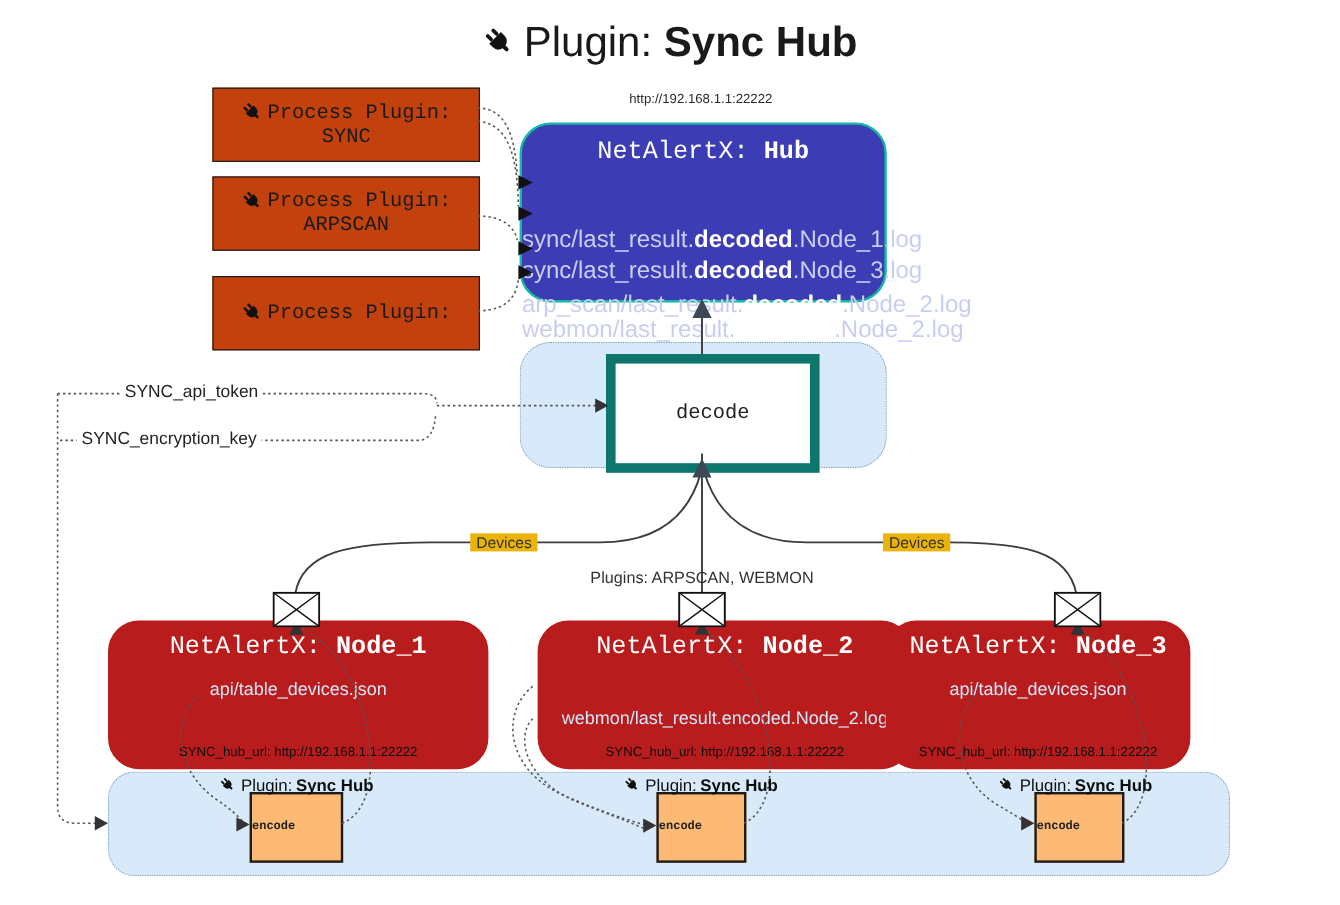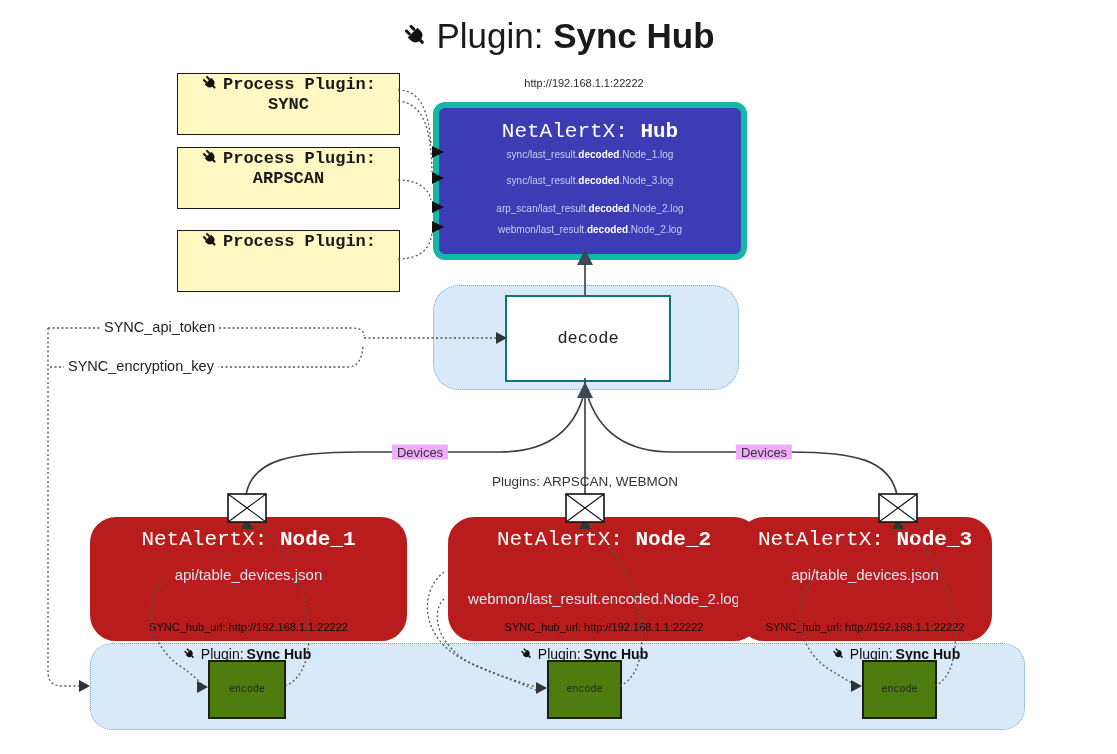--- a/index.html
+++ b/index.html
@@ -3,56 +3,56 @@
 <meta charset="utf-8">
 <style>
   html,body{margin:0;padding:0;background:#fff;}
   .canvas{position:relative;width:1117px;height:754px;background:#fff;overflow:hidden;
           font-family:"Liberation Sans",sans-serif;color:#1a1a1a;}
   .abs{position:absolute;}
   
   .title{top:16px;left:0;width:100%;text-align:center;font-size:35px;color:#1a1a1a;}
   .title .plug-svg{width:30px;height:30px;vertical-align:-4px;margin-right:4px;}
   
-  .pbox{left:177px;width:221px;height:60px;border:1.6px solid #1c1c1c;background:#fef9c3;
+  .pbox{left:177px;width:221px;height:60px;border:1.6px solid #1c1c1c;background:#c2410c;
         font-family:"Liberation Mono",monospace;font-size:17px;text-align:center;
-        display:flex;flex-direction:column;gap:1px;font-weight:bold;}
+        display:flex;flex-direction:column;justify-content:center;gap:1px;}
   .pbox .row1{display:flex;align-items:center;justify-content:center;gap:2px;}
   .pbox .plug-svg{width:20px;height:20px;}
   
   .hub-url{left:433px;width:302px;top:77px;text-align:center;font-size:11px;color:#2b2b2b;}
-  .hub{left:433px;top:102px;width:302px;height:146px;background:#3c3cb4;border:6px solid #14b8a6;
-       border-radius:12px;}
+  .hub{left:433px;top:102px;width:302px;height:146px;background:#3c3cb4;border:2px solid #14b8a6;
+       border-radius:26px;}
   .hub-title{top:12px;left:0;width:100%;text-align:center;color:#fff;
              font-family:"Liberation Mono",monospace;font-size:21px;}
-  .hub-line{left:0;width:100%;text-align:center;font-size:10px;color:#c9cef1;white-space:nowrap;}
+  .hub-line{left:0;width:100%;text-align:center;font-size:20px;color:#c9cef1;white-space:nowrap;margin-top:44px;}
   .hub-line b{color:#ffffff;}
   
   .band{background:#d8e9fa;border:1.6px dotted #7f9fc2;}
   .decode-band{left:433px;top:285px;width:304px;height:103px;border-radius:26px;}
-  .decode-box{left:505px;top:295px;width:162px;height:83px;background:#fff;border:2px solid #0f766e;
+  .decode-box{left:505px;top:295px;width:162px;height:83px;background:#fff;border:8px solid #0f766e;
               display:flex;align-items:center;justify-content:center;
               font-family:"Liberation Mono",monospace;font-size:17px;color:#222;}
   
   .tok{background:#fff;padding:0 4px;font-size:14.5px;color:#222;white-space:nowrap;}
   
-  .edge-label{font-size:13px;color:#333;background:#f0abfc;padding:0 5px;white-space:nowrap;
+  .edge-label{font-size:13px;color:#333;background:#eab308;padding:0 5px;white-space:nowrap;
               transform:translate(-50%,-50%);}
   .edge-label.noband{background:transparent;}
   
   .node{background:#b91c1c;border:2px solid #b91c1c;border-radius:26px;top:517px;height:120px;}
   .node-title{top:9px;left:0;width:100%;text-align:center;color:#fff;
               font-family:"Liberation Mono",monospace;font-size:21px;white-space:nowrap;}
   .node-line{left:0;width:100%;text-align:center;font-size:15px;color:#d3e7fb;white-space:nowrap;}
   .node-url{left:0;width:100%;bottom:6px;text-align:center;font-size:11px;color:#0d0d0d;white-space:nowrap;}
   
   .encode-band{left:90px;top:643px;width:933px;height:85px;border-radius:22px;}
-  .encode-box{top:660px;height:55px;background:#4d7c0f;border:2px solid #1c1c1c;
-              display:flex;align-items:center;justify-content:center;
-              font-family:"Liberation Mono",monospace;font-size:10px;color:#222;}
+  .encode-box{top:660px;height:55px;background:#fdba74;border:2px solid #1c1c1c;
+              display:flex;align-items:center;
+              font-family:"Liberation Mono",monospace;font-size:10px;color:#222;font-weight:bold;}
   .band-label{transform:translate(-50%,-50%);font-size:14px;color:#0d0d0d;white-space:nowrap;
               display:flex;align-items:center;gap:3px;}
   .band-label .plug-svg{width:15px;height:15px;}
   
   .overlay{left:0;top:0;width:1117px;height:754px;pointer-events:none;z-index:5;}
   .envelope{z-index:6;}
   .lbl{z-index:7;}
   .solid{stroke:#3d3d3d;stroke-width:1.6;fill:none;}
   .dotted{stroke:#555;stroke-width:1.3;fill:none;stroke-dasharray:2 2.5;}
   .bigarrow{fill:#3d4856;}

